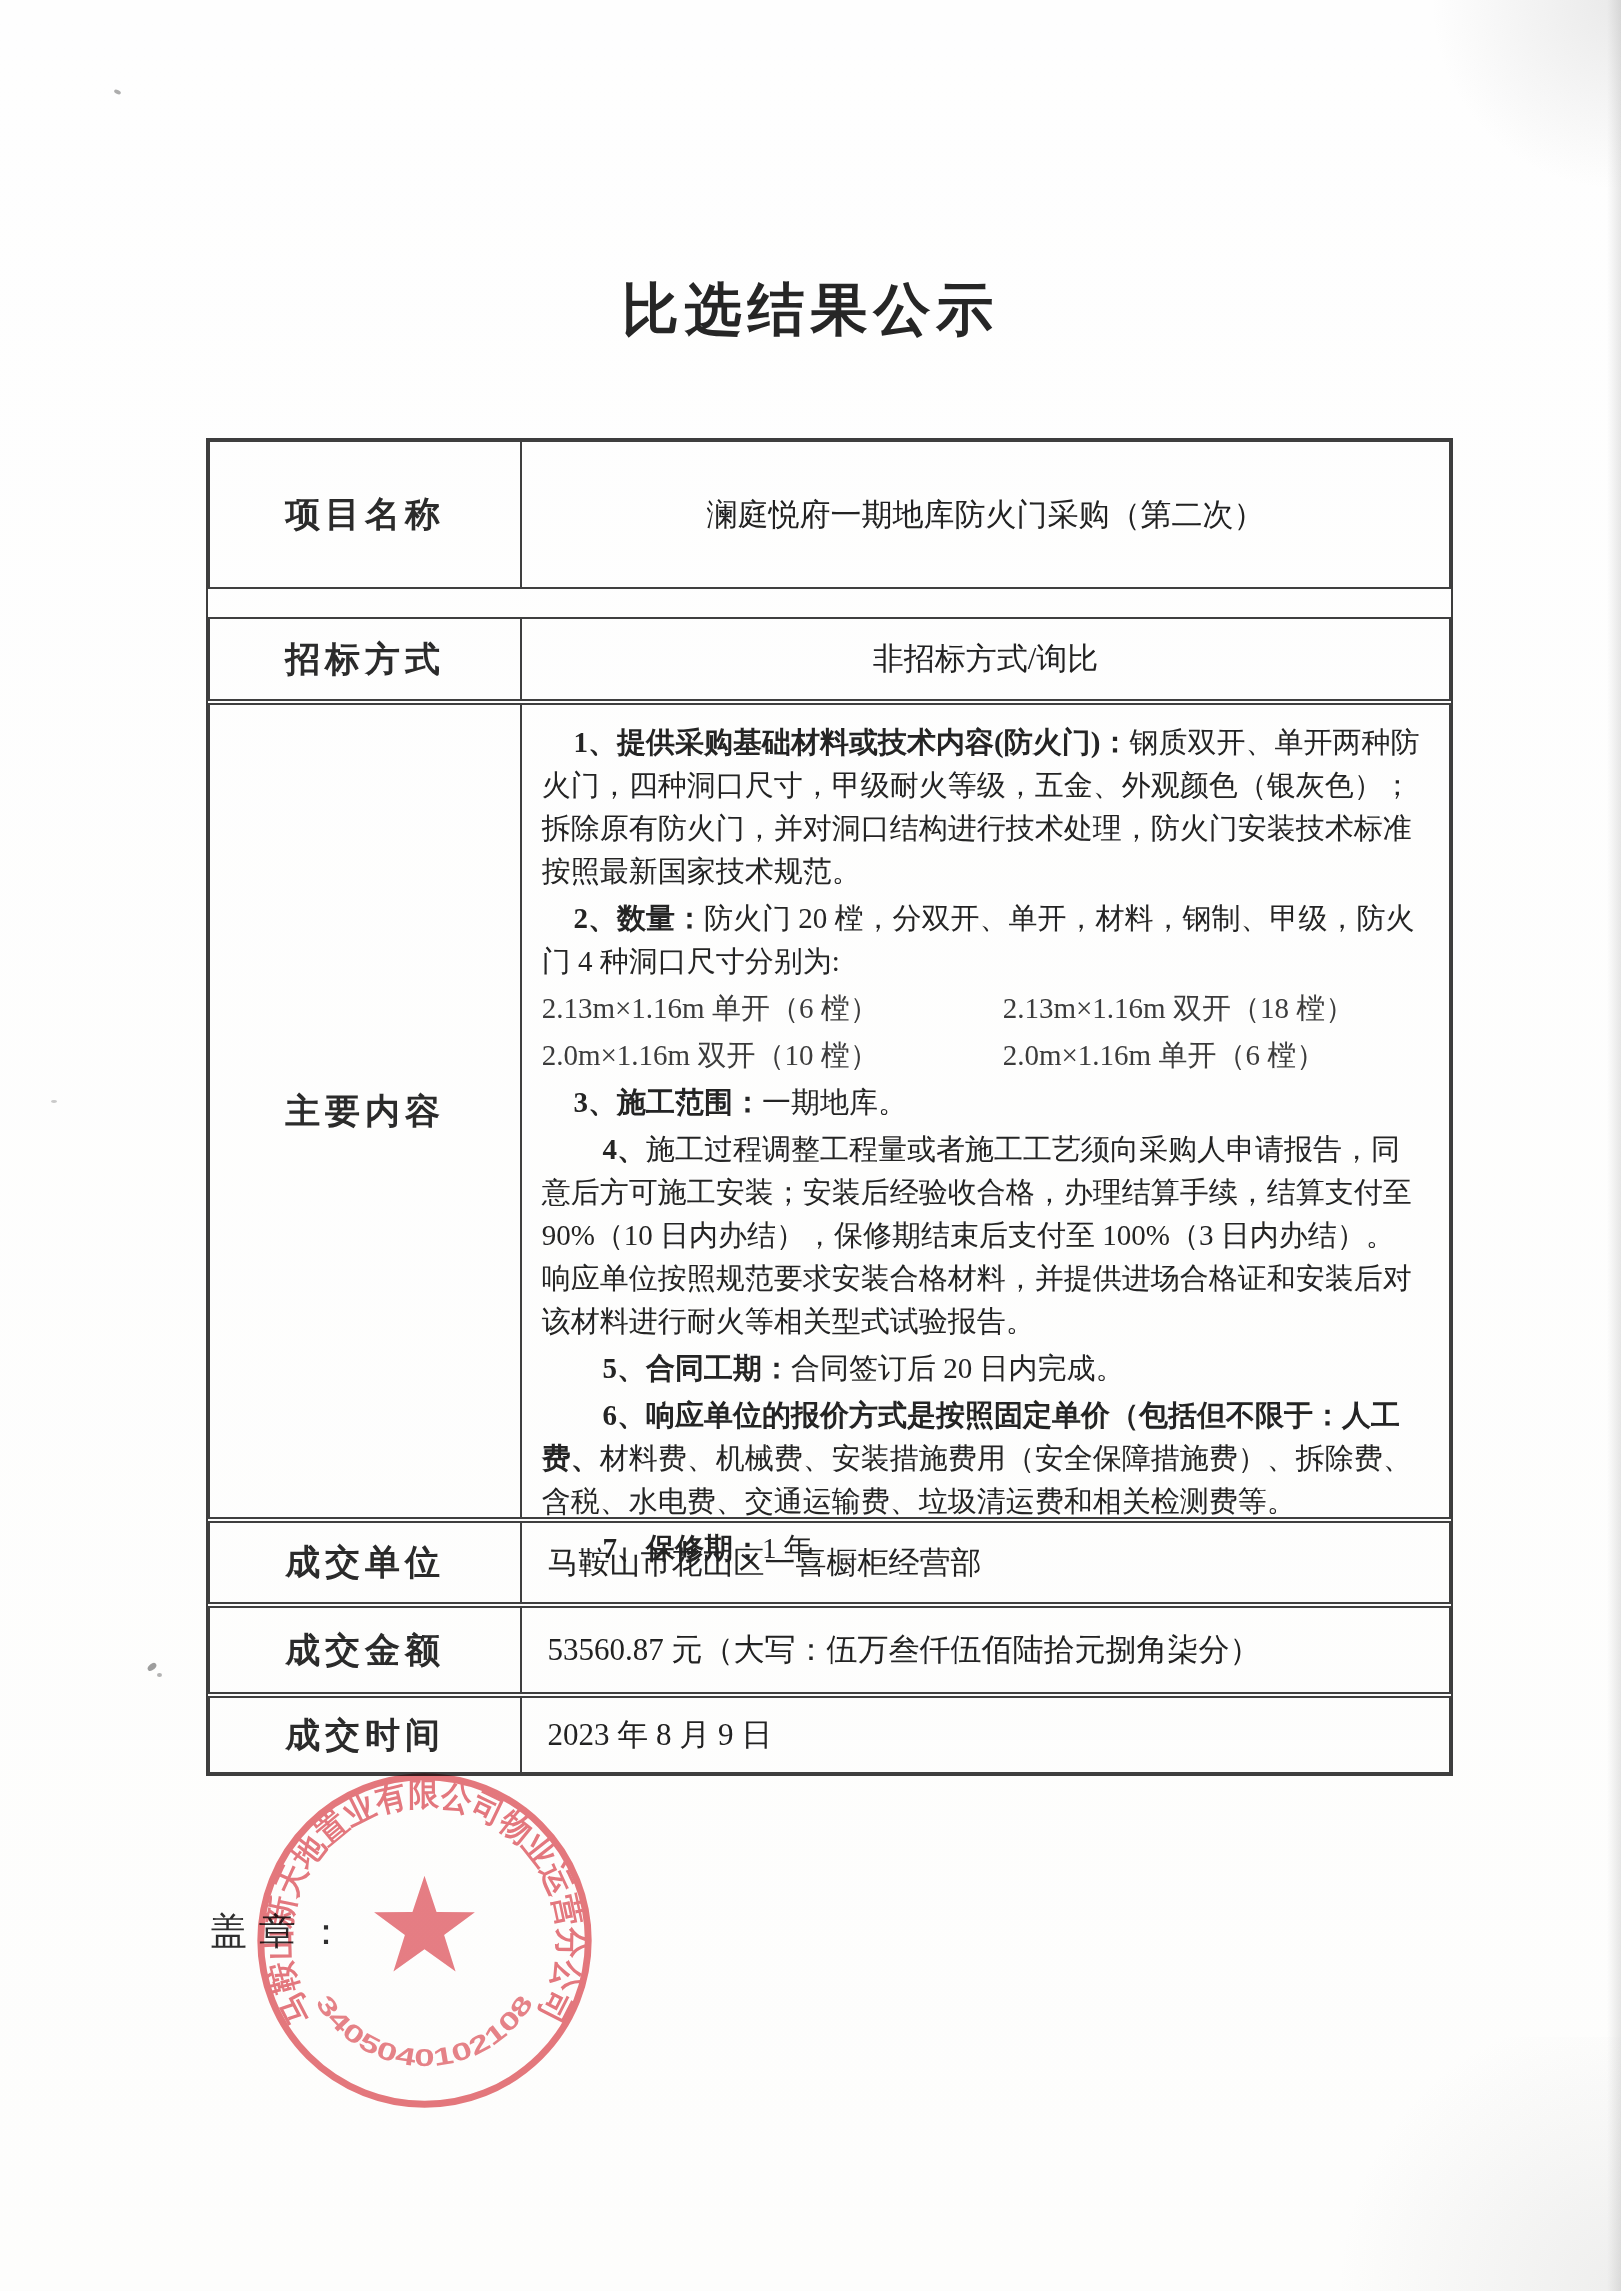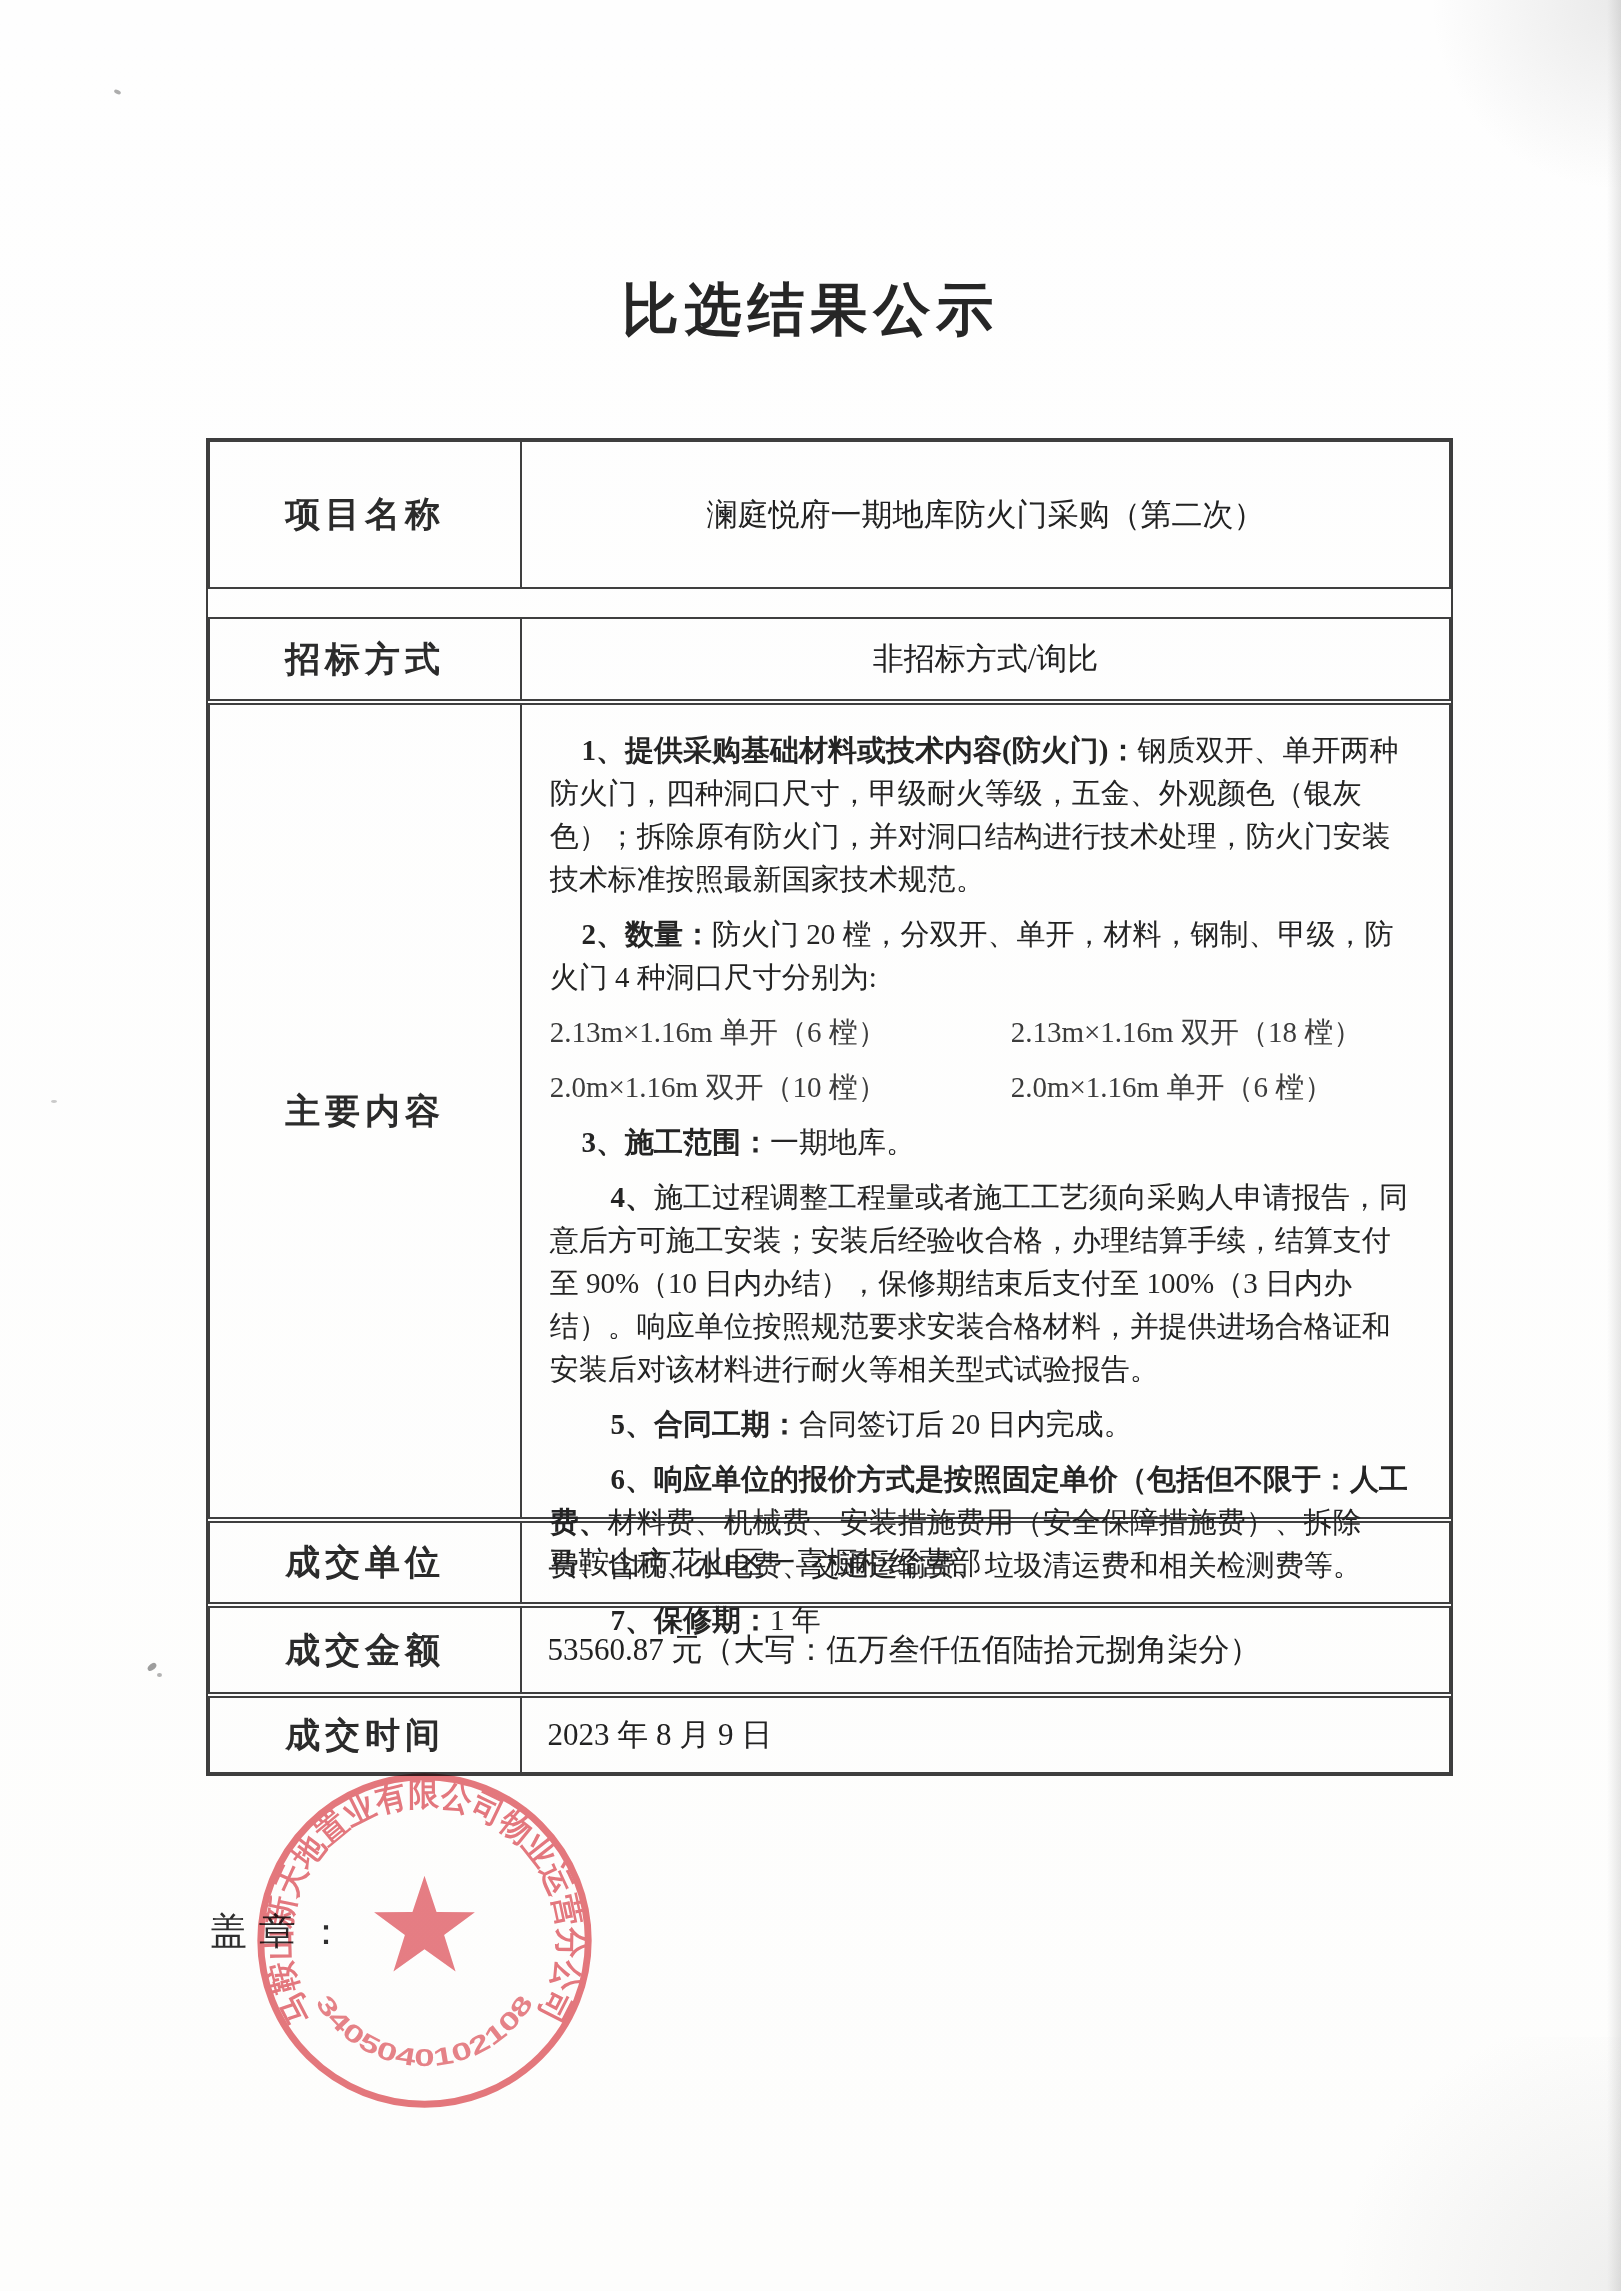--- a/index.html
+++ b/index.html
@@ -56,21 +56,21 @@
   .cell-value.left { justify-content:flex-start; padding-left:25.5px; }
 
   .r1 { height:149px; } .r2 { height:84px;margin-top:28px; }
   .r3 { height:816px; } .r4 { height:83px; }
   .r5 { height:88px; } .r6 { height:78px; } .r7 { height:79px; }
 
   .content-cell {
     display:block; padding:11.8px 21.6px 0 15.7px;
     font-size:29px; line-height:43px; color:#242424;
   }
-  .content-cell p { margin:12px; }
+  .content-cell p { margin:4px; }
   .ind1 { text-indent:1.1em; }
   .ind2 { text-indent:2.1em; }
   .lead { font-weight:700; }
   .size-line { color:#3c3c3c; }
   .size-a { display:inline-block; width:461px; }
 
   .seal-label {
     position:absolute; left:210px; top:1907px;
     font-family:"Liberation Sans","DejaVu Sans",sans-serif;
     font-size:37px; letter-spacing:11.8px; color:#2e2e2e;

